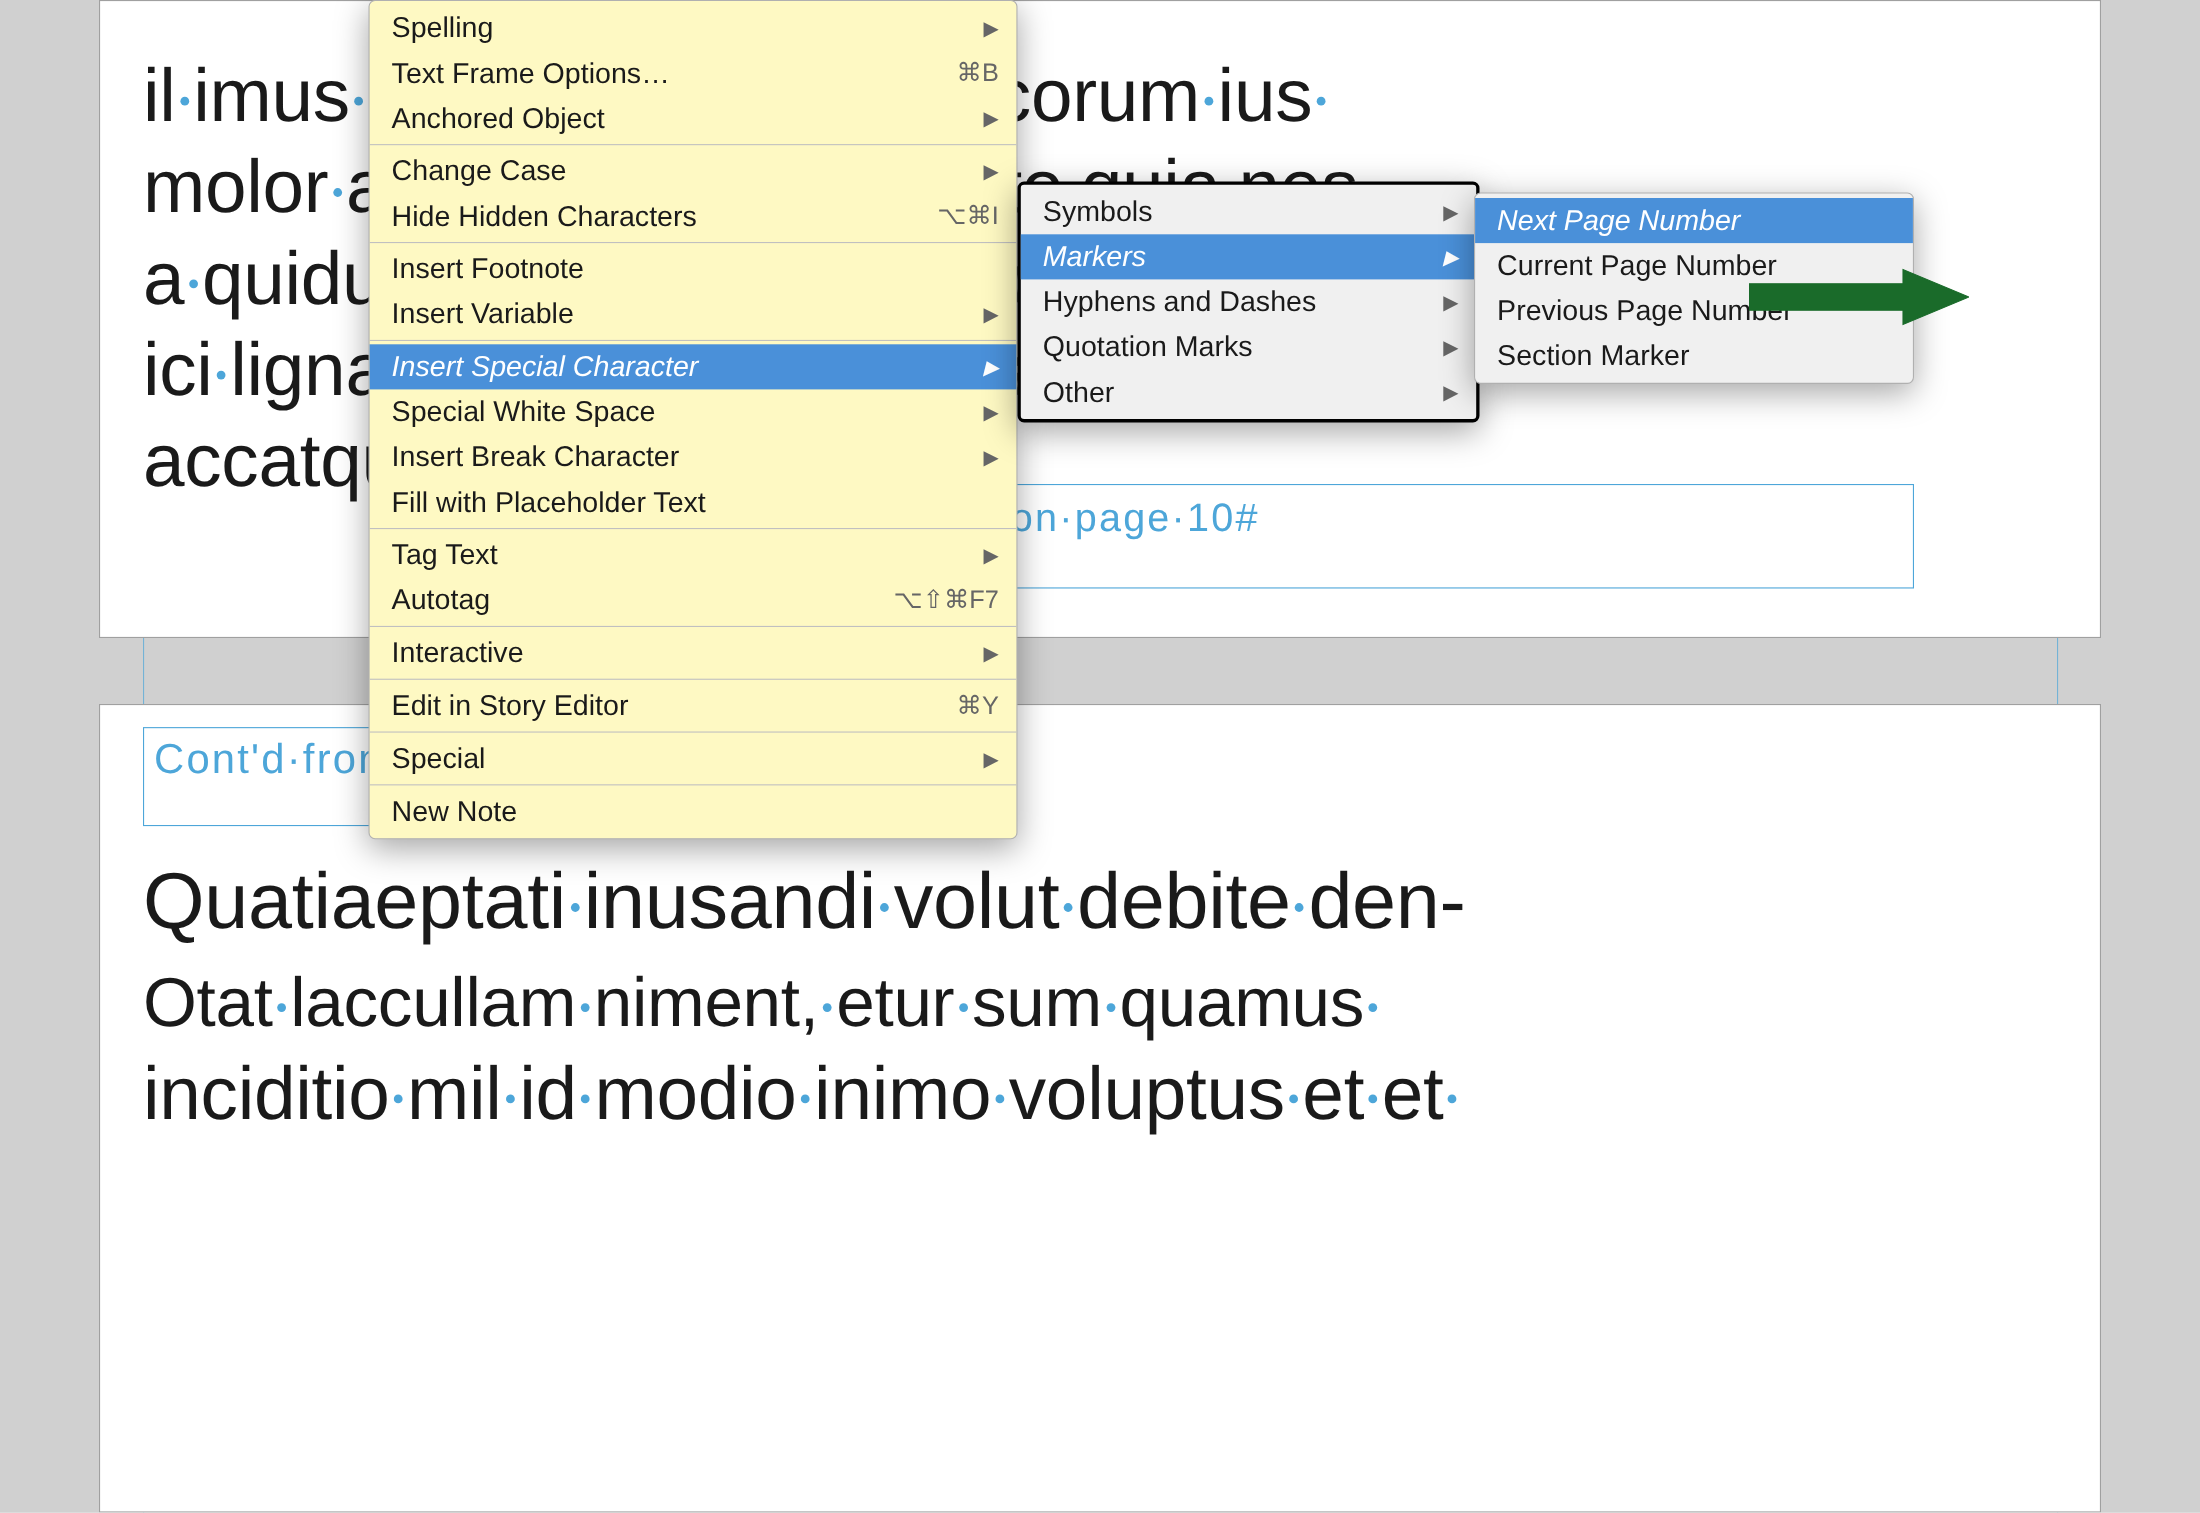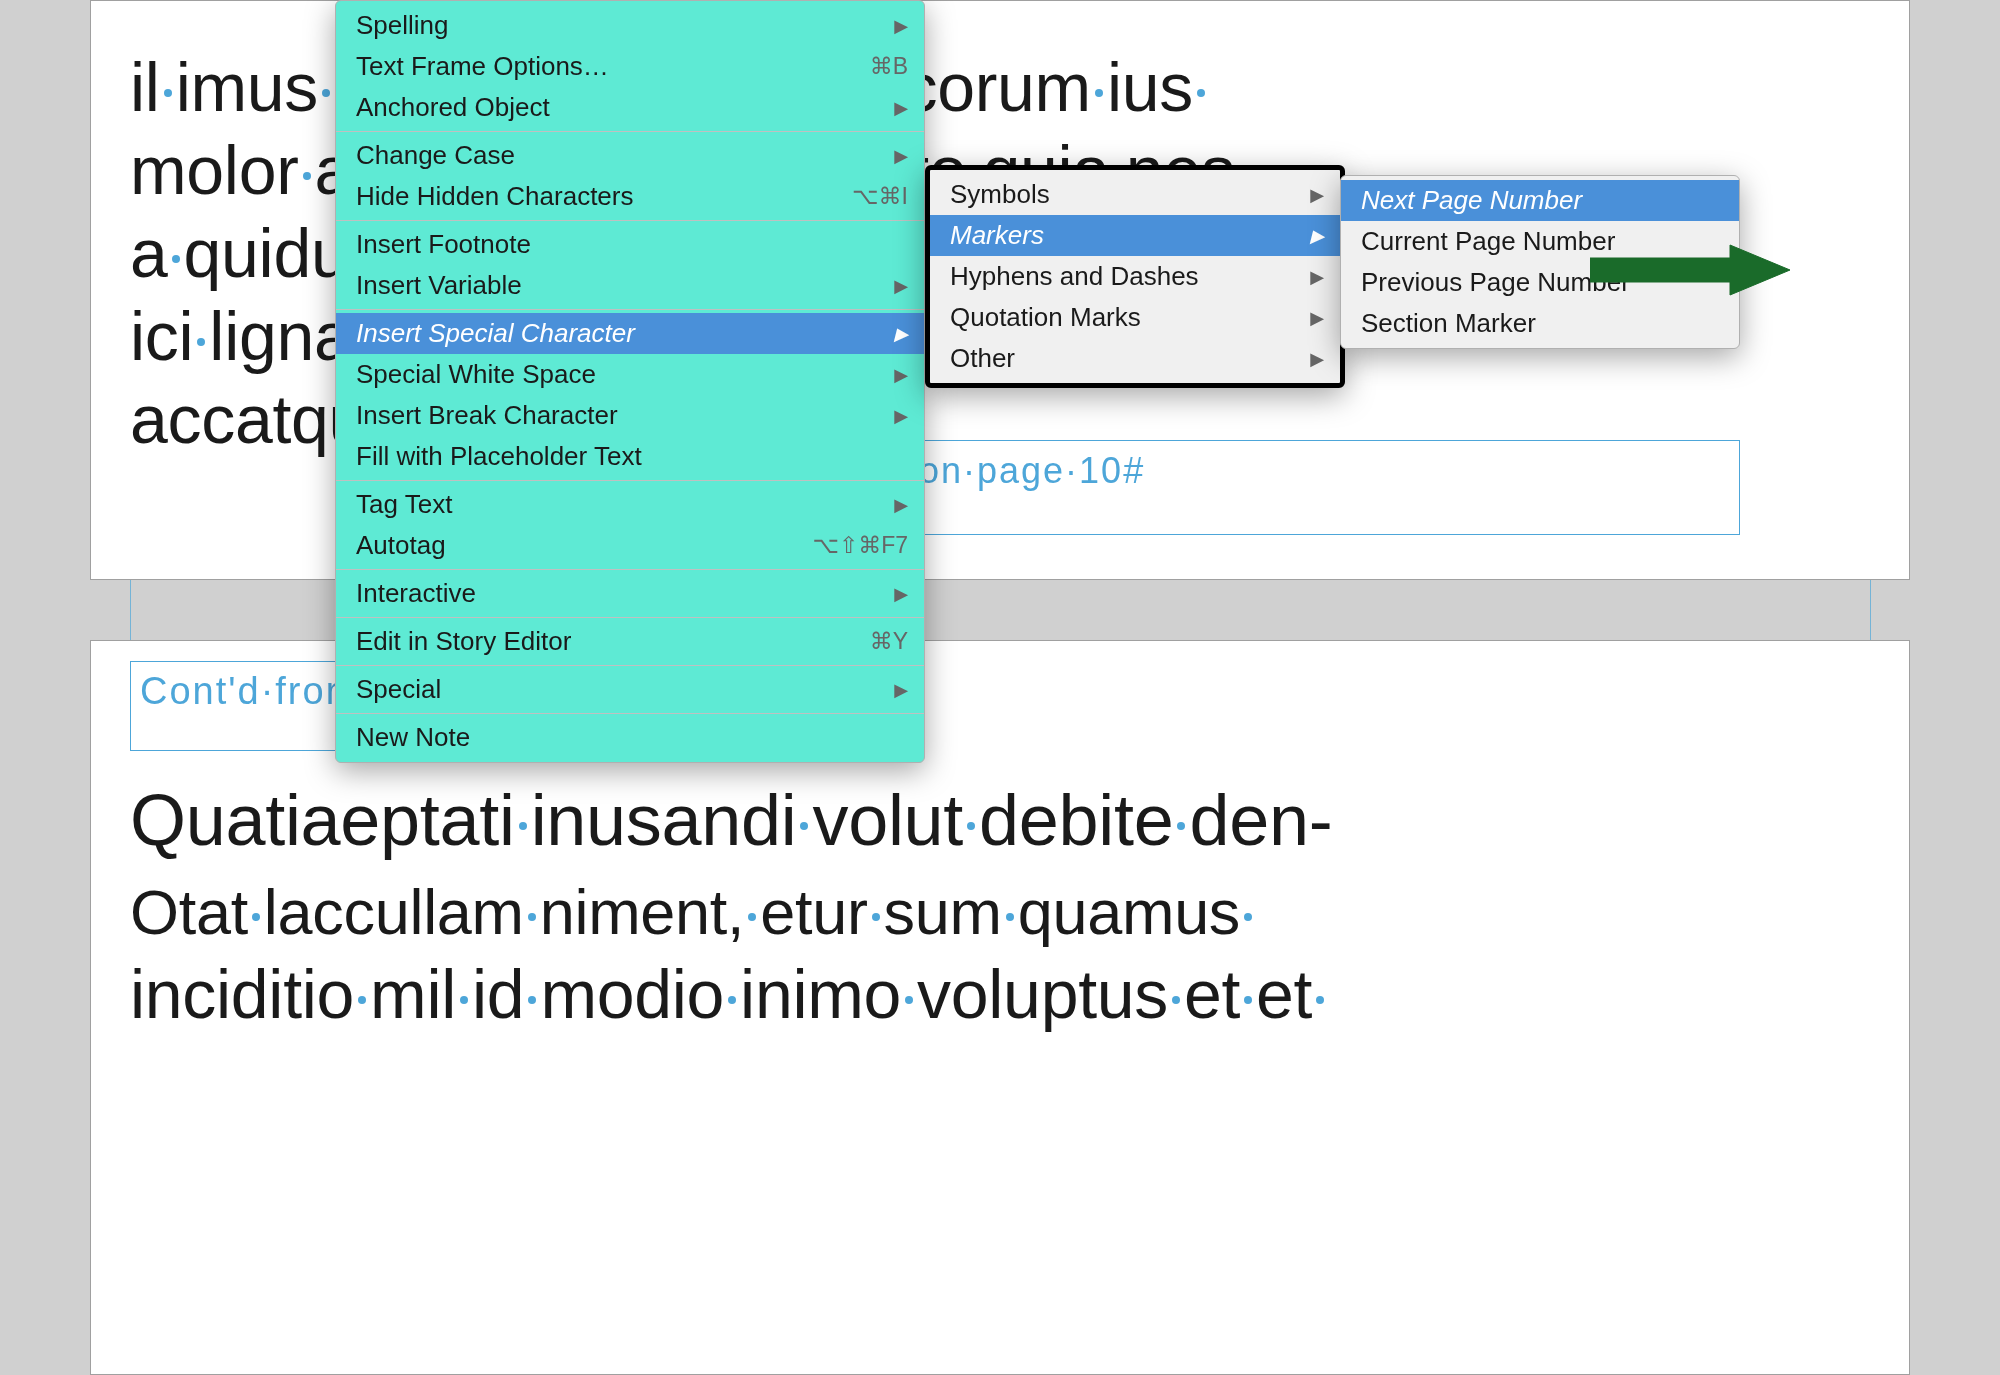--- a/index.html
+++ b/index.html
@@ -126,21 +126,21 @@
       position: absolute;
       top: 775px; left: 130px;
       width: 1580px;
     }
 
     
     .menu-l1 {
       position: absolute;
       top: 0px; left: 335px;
       width: 590px;
-      background: #5eead4;
+      background: #fef9c3;
       border: 1px solid #b0b0b0;
       border-radius: 6px;
       box-shadow: 0 8px 30px rgba(0,0,0,0.35);
       padding: 4px 0;
       z-index: 100;
     }
 
     .menu-item {
       display: flex;
       align-items: center;
@@ -180,21 +180,21 @@
       background: #c0c0c0;
       margin: 3px 0;
     }
 
     
     .menu-l2 {
       position: absolute;
       top: 165px; left: 925px;
       width: 420px;
       background: #f0f0f0;
-      border: 5px solid #000000;
+      border: 3px solid #000000;
       border-radius: 6px;
       box-shadow: 0 8px 30px rgba(0,0,0,0.35);
       padding: 4px 0;
       z-index: 101;
     }
 
     
     .menu-l3 {
       position: absolute;
       top: 175px; left: 1340px;

